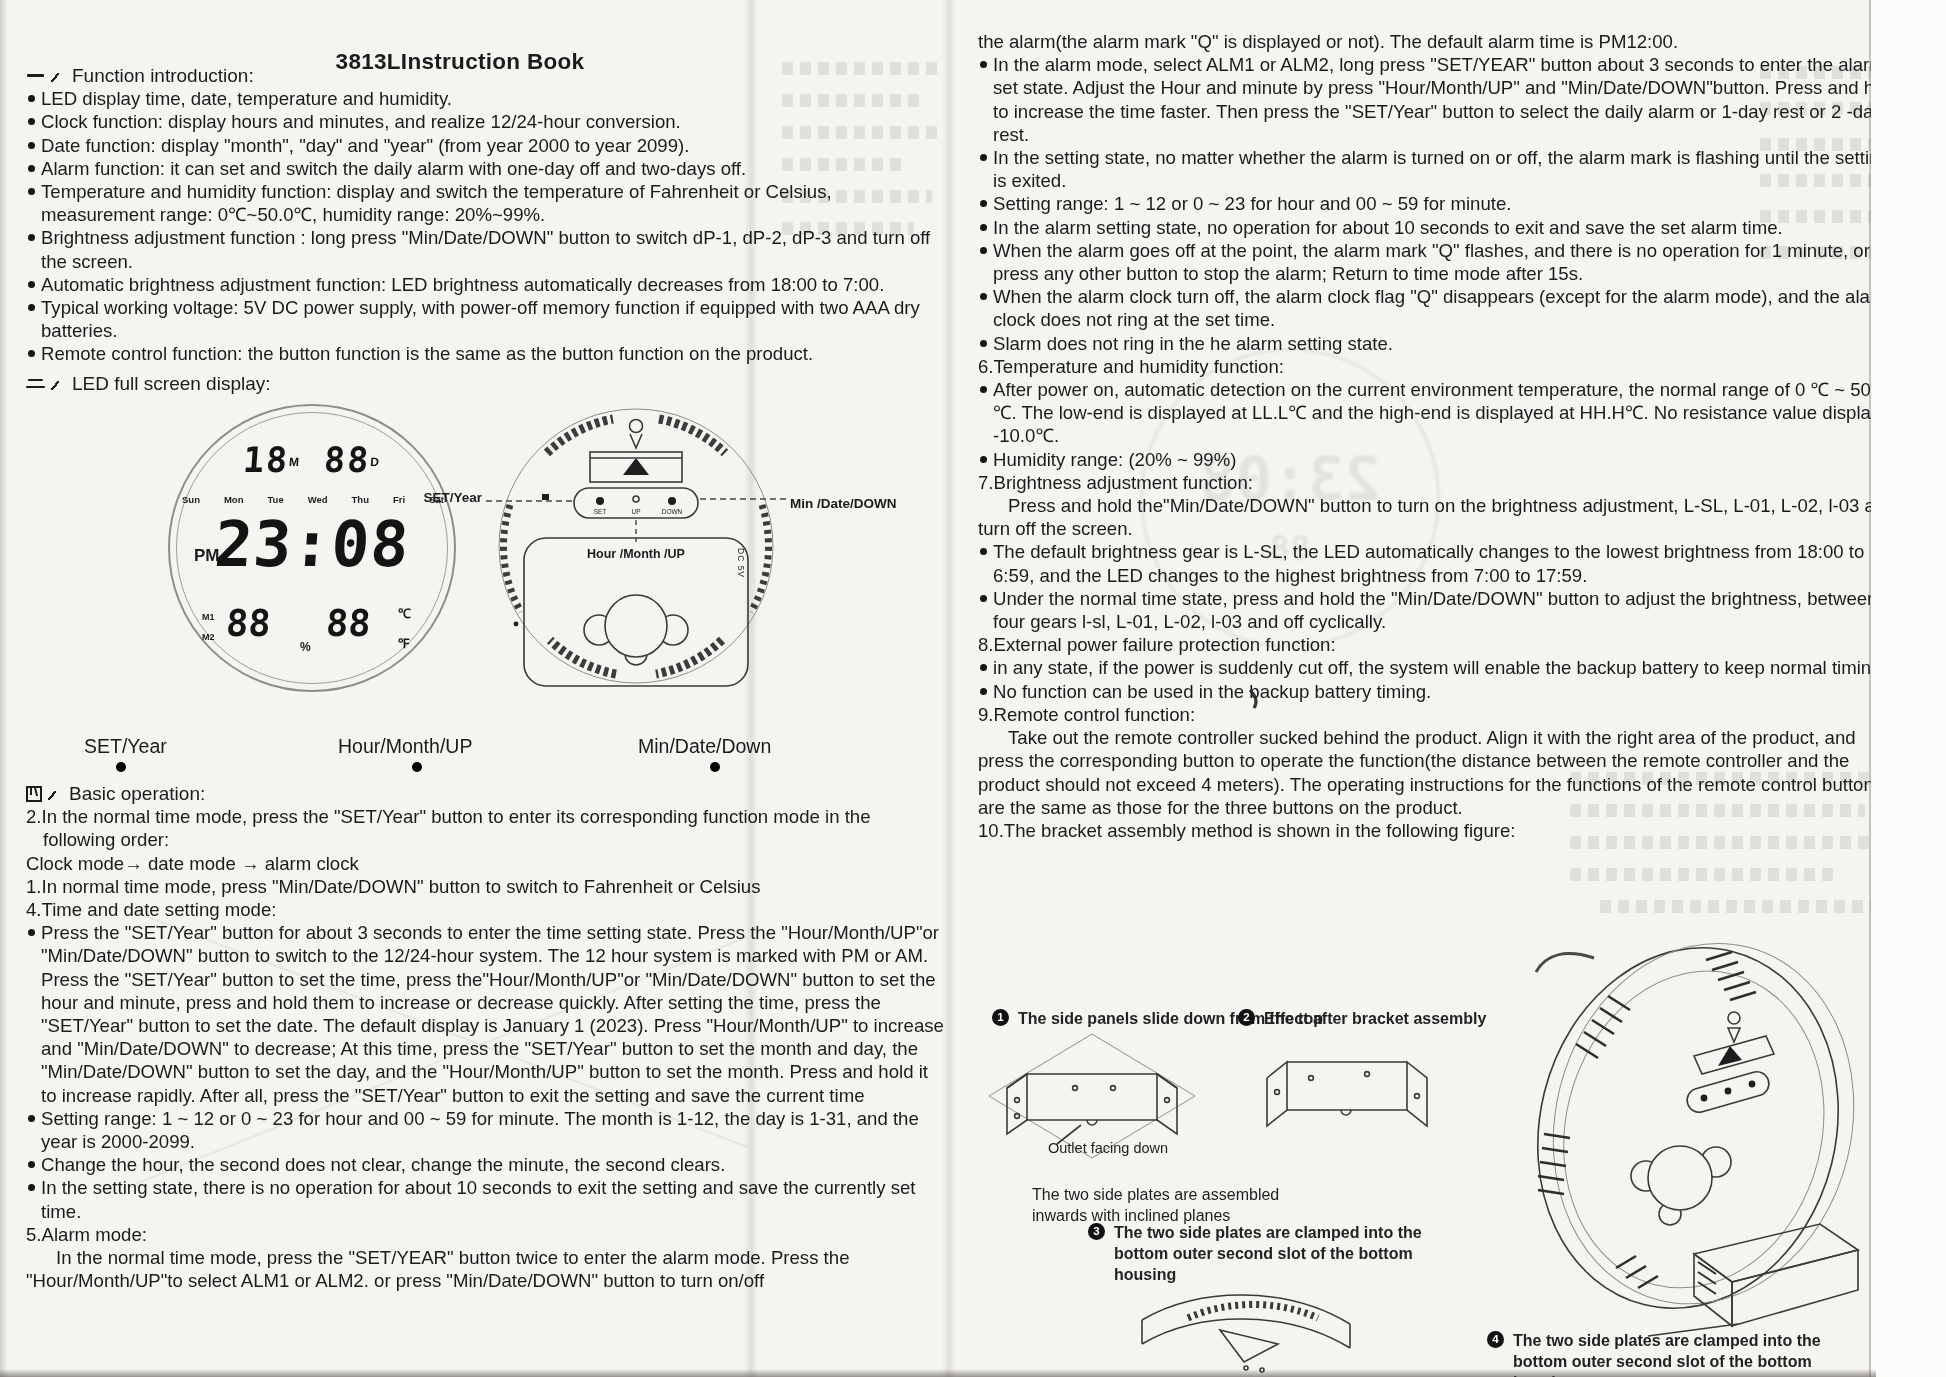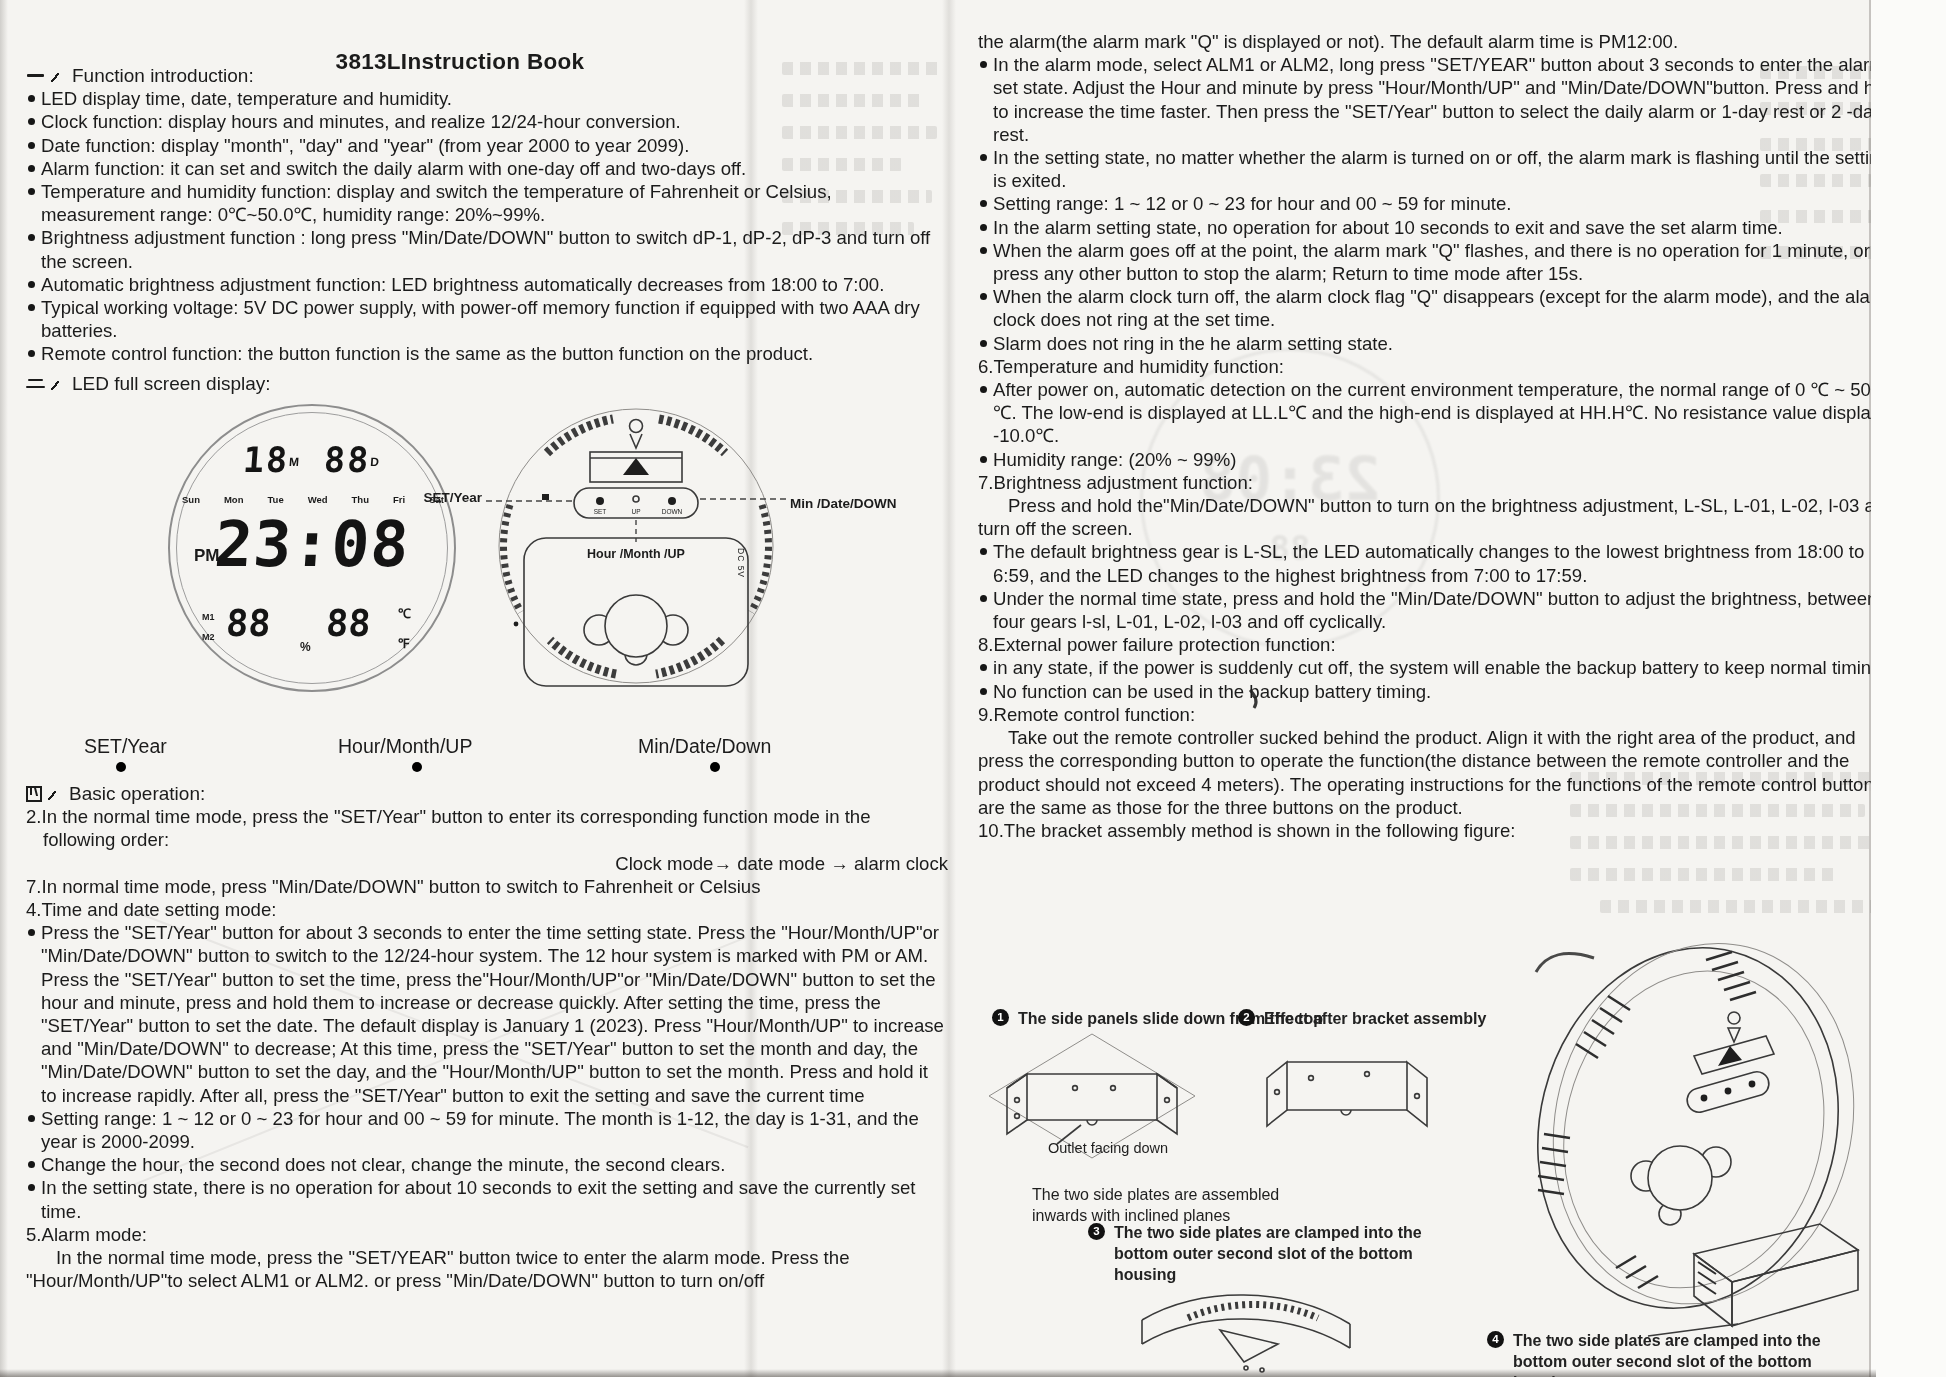--- a/index.html
+++ b/index.html
@@ -26,21 +26,21 @@
   .ghost .gsmall{position:absolute;left:0;right:0;top:180px;text-align:center;
                  font-family:"DejaVu Sans Mono",monospace;font-weight:bold;font-size:34px;color:#222}
 
   
   .col{position:absolute;font-size:18.6px;line-height:23.2px}
   p{margin:0}
   .bt{position:relative;padding-left:15px}
   .bt::before{content:"";position:absolute;left:2px;top:8px;width:7px;height:7px;border-radius:50%;background:#161616}
   .np{padding-left:17px;text-indent:-17px}
   .ind{text-indent:30px}
-  .cline{text-align:right}
+  .cline{text-align:left}
   .title{position:absolute;left:30px;top:34px;width:860px;text-align:center;
          font-size:22.5px;font-weight:bold;letter-spacing:.3px}
   .sec{margin:0;font-size:19px;font-weight:400;display:flex;align-items:center}
   
   .cnm{display:inline-flex;align-items:center;margin-right:4px;flex:none}
   .cnum{display:inline-flex;flex-direction:column;justify-content:center;align-items:center;gap:4.5px;width:19px}
   .bar{display:block;height:2.5px;background:#1b1b1b;border-radius:1px}
   .w100{width:100%}.w80{width:78%}.w60{width:58%}
   .cn4{width:16px;height:16px;border:2.5px solid #1b1b1b;box-sizing:border-box;position:relative;display:inline-block}
   .cn4::before{content:"";position:absolute;left:2.2px;top:0;width:2.2px;height:7.5px;background:#1b1b1b}
@@ -223,21 +223,21 @@
   <div class="col" style="left:26px;top:782px;width:922px">
     <h2 class="sec">
       <span class="cnm">
         <span class="cn4"></span>
           <span class="dun"></span>
       </span>
       <span>Basic operation:</span>
     </h2>
     <p class="np">2.In the normal time mode, press the "SET/Year" button to enter its corresponding function mode in the following order:</p>
     <p class="cline">Clock mode→ date mode → alarm clock</p>
-    <p class="np">7.In normal time mode, press "Min/Date/DOWN" button to switch to Fahrenheit or Celsius</p>
+    <p class="np">1.In normal time mode, press "Min/Date/DOWN" button to switch to Fahrenheit or Celsius</p>
     <p class="np">4.Time and date setting mode:</p>
     <p class="bt">Press the "SET/Year" button for about 3 seconds to enter the time setting state. Press the "Hour/Month/UP"or "Min/Date/DOWN" button to switch to the 12/24-hour system. The 12 hour system is marked with PM or AM. Press the "SET/Year" button to set the time, press the"Hour/Month/UP"or "Min/Date/DOWN" button to set the hour and minute, press and hold them to increase or decrease quickly. After setting the time, press the "SET/Year" button to set the date. The default display is January 1 (2023). Press "Hour/Month/UP" to increase and "Min/Date/DOWN" to decrease; At this time, press the "SET/Year" button to set the month and day, the "Min/Date/DOWN" button to set the day, and the "Hour/Month/UP" button to set the month.  Press and hold it to increase rapidly. After all, press the "SET/Year" button to exit the setting and save the current time</p>
     <p class="bt">Setting range: 1 ~ 12 or 0 ~ 23 for hour and 00 ~ 59 for minute. The month is 1-12, the day is 1-31, and the year is 2000-2099.</p>
     <p class="bt">Change the hour, the second does not clear, change the minute, the second clears.</p>
     <p class="bt">In the setting state, there is no  operation for about 10 seconds to exit the setting and save the currently set time.</p>
     <p class="np">5.Alarm mode:</p>
     <p class="ind">In the normal time mode, press the "SET/YEAR" button twice to enter the alarm mode. Press the "Hour/Month/UP"to select ALM1 or ALM2. or press "Min/Date/DOWN" button to turn on/off</p>
   </div>
 
   <div class="col" style="left:978px;top:30px;width:928px">

